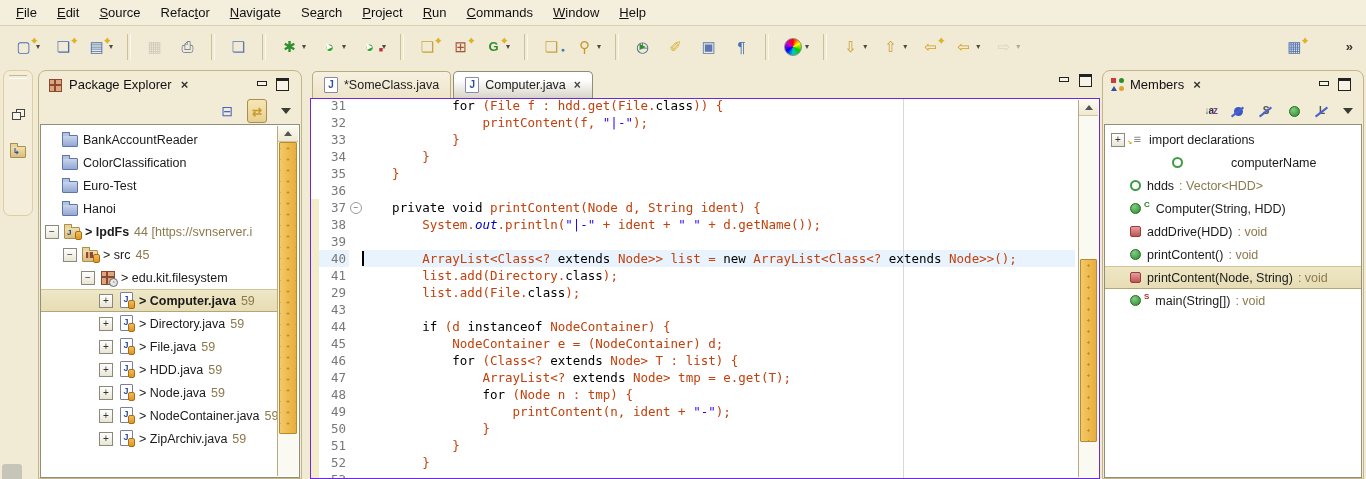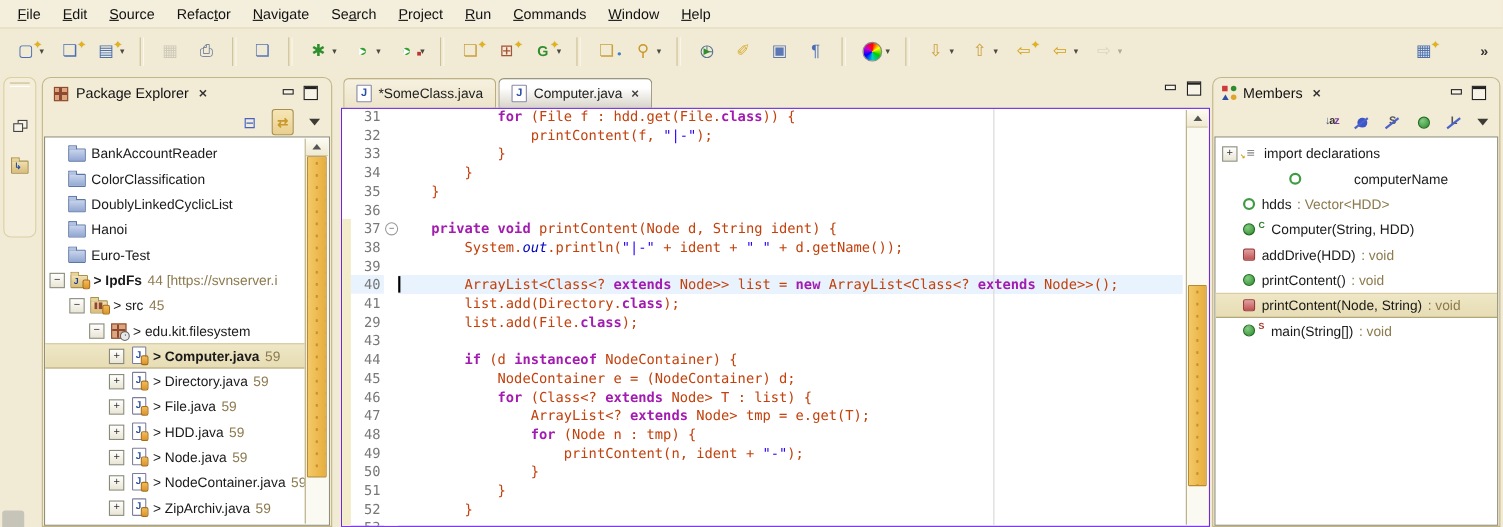--- a/index.html
+++ b/index.html
@@ -112,21 +112,21 @@
   .annodiff{position:absolute;left:0;width:8px;background:#f3ecca}
   .numcol{position:absolute;left:8px;top:0;width:30px}
   .numcol .cl{text-align:right;color:#787878;padding-right:3px}
   .foldcol{position:absolute;left:38px;top:0;width:13px;bottom:0;background:#fff}
   .foldminus{position:absolute;left:1px;width:10px;height:10px;border:1px solid #9a9a9a;border-radius:50%;
              font:8px/9px "DejaVu Sans Mono",monospace;color:#666;text-align:center;background:#fff}
   .codecol{position:absolute;left:51px;top:0;right:24px}
   .cl{height:17px;line-height:17px;font:12.5px/17px "DejaVu Sans Mono",monospace;white-space:pre;position:relative}
   .cl.hl{background:#e9f3fd}
   .hlbar{position:absolute;left:8px;right:24px;height:17px;background:#e9f3fd}
-  .ck{color:#a21caf;font-weight:bold}
+  .ck{color:#000000;font-weight:normal}
   .cs{color:#2a00ff}
   .ci{color:#0000c0;font-style:italic}
   .cd{color:#c2410c}
   .cursorbar{position:absolute;left:0;top:1px;width:2px;height:15px;background:#000}
   .marginline{position:absolute;top:0;bottom:0;width:1px;background:#d8d8d8}
   .edscroll{position:absolute;top:1px;right:1px;bottom:1px;width:19px;border-left:1px solid #b5aa80;background:#fbfaf2}
   #edthumb{top:159px;height:181px}
 
   
   #memberspanel{left:1102px;top:70px;width:260px;bottom:0}
@@ -399,35 +399,28 @@
           <span class="icwrap">
             <span class="ifolder"></span>
           </span>
           <span>ColorClassification</span>
         </div>
         <div class="trow" style="padding-left: 4px;">
           <span class="espace"></span>
           <span class="icwrap">
             <span class="ifolder"></span>
           </span>
-          <span>DoublyLinkedCyclicList</span>
+          <span>Euro-Test</span>
         </div>
         <div class="trow" style="padding-left: 4px;">
           <span class="espace"></span>
           <span class="icwrap">
             <span class="ifolder"></span>
           </span>
           <span>Hanoi</span>
-        </div>
-        <div class="trow" style="padding-left: 4px;">
-          <span class="espace"></span>
-          <span class="icwrap">
-            <span class="ifolder"></span>
-          </span>
-          <span>Euro-Test</span>
         </div>
         <div class="trow" style="padding-left: 4px;">
           <span class="ebox">−</span>
           <span class="icwrap">
             <span class="ifolder gold">
               <span class="jmark">J</span>
               <span class="obadge"></span>
             </span>
           </span>
           <span class="bold">&gt; IpdFs</span>

